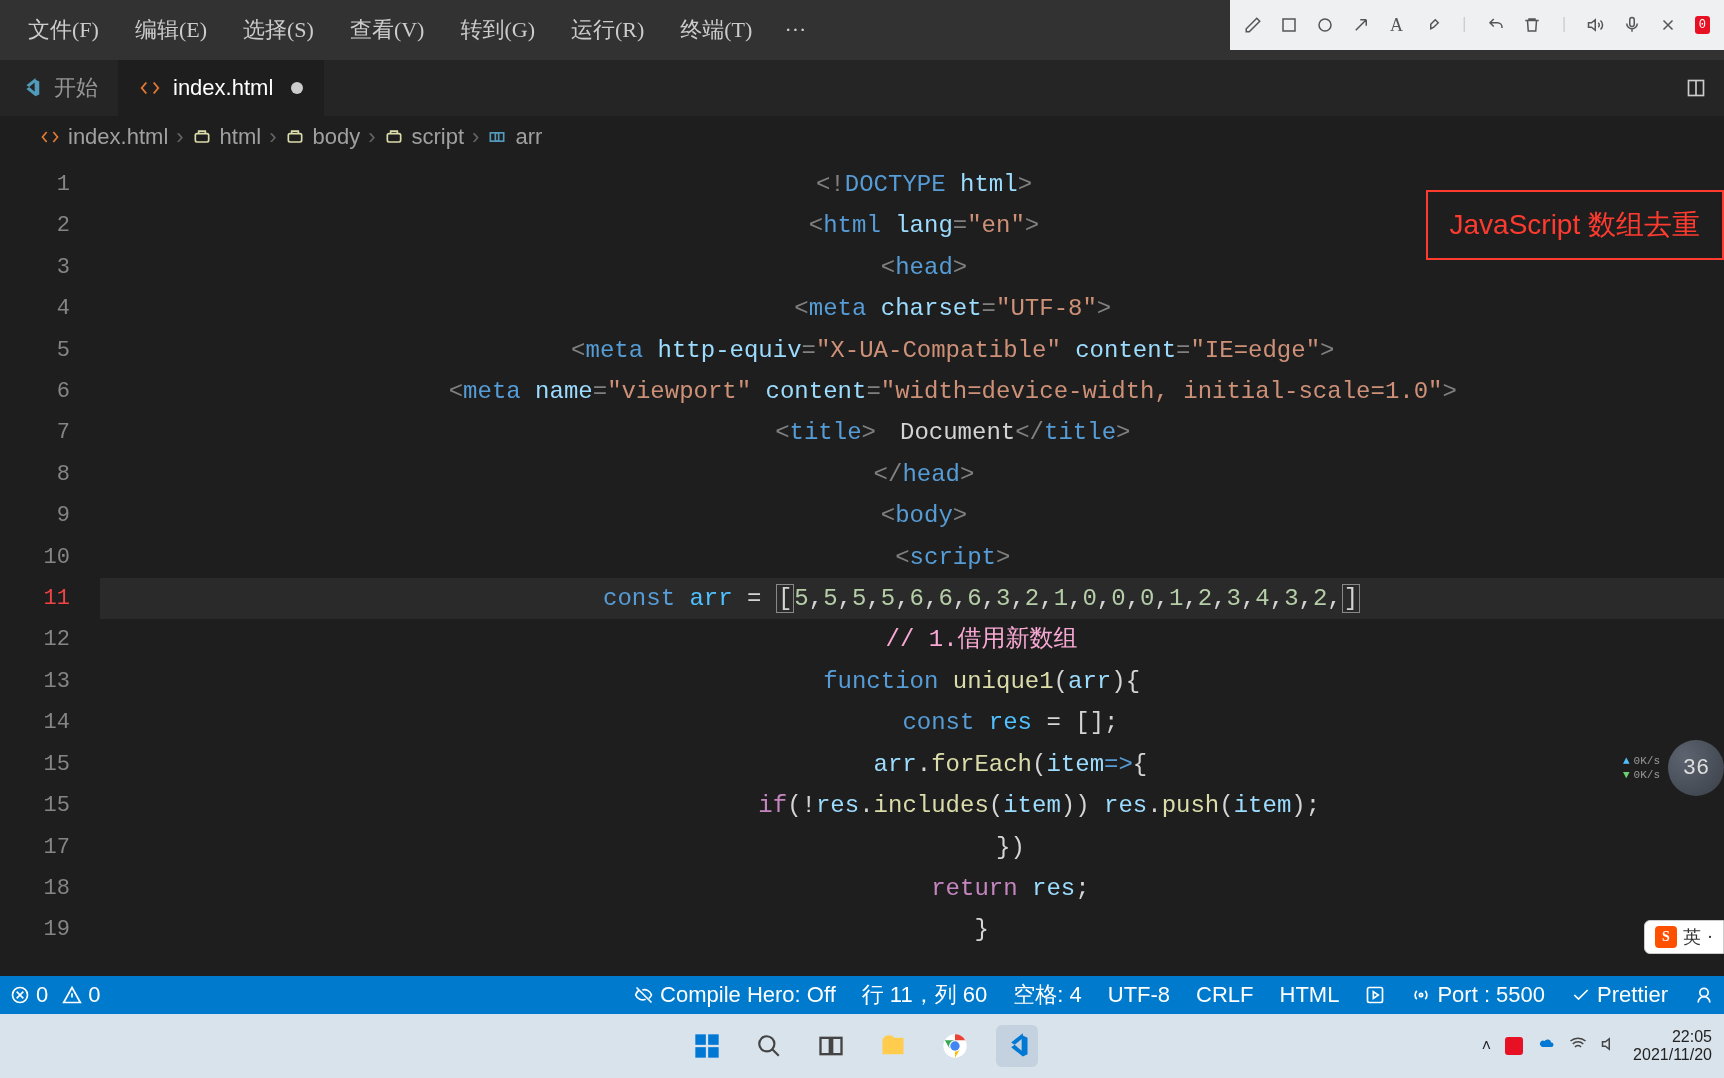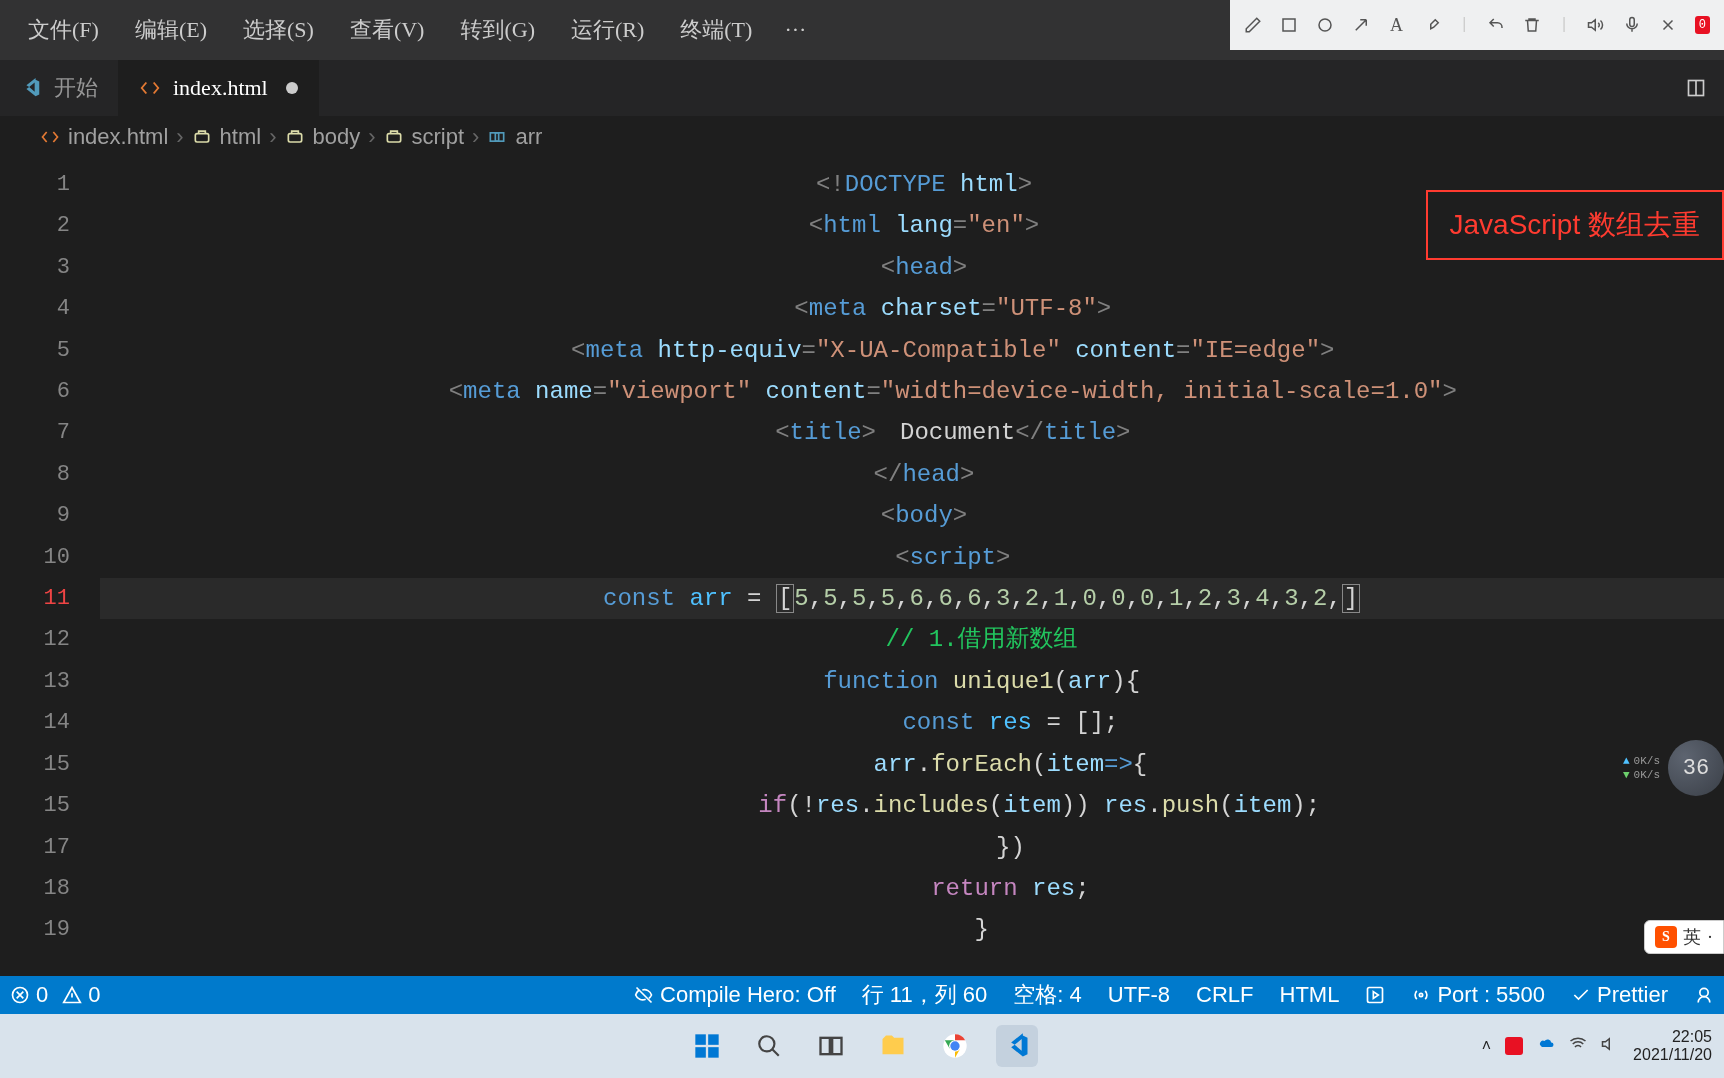--- a/index.html
+++ b/index.html
@@ -50,21 +50,21 @@
   background: #252526;
   display: flex;
   align-items: stretch;
 }
 .tab {
   display: flex;
   align-items: center;
   padding: 0 20px;
   gap: 12px;
   font-size: 22px;
-  font-family: Liberation Serif, serif;
+  font-family: Liberation Sans, sans-serif;
   color: #969696;
   cursor: pointer;
   border-right: 1px solid #1e1e1e;
 }
 .tab.active { background: #1e1e1e; color: #fff; }
 .tab .tab-ico { width: 22px; height: 22px; display: flex; align-items: center; justify-content: center; }
 .tab .tab-ico.blue { color: #519aba; }
 .tab .tab-ico.orange { color: #e37933; }
 .tab .dirty-dot { width: 12px; height: 12px; border-radius: 50%; background: #ccc; margin-left: 6px; }
 .tabs .split-right { margin-left: auto; padding: 0 18px; display:flex; align-items:center; color:#ccc; cursor:pointer;}
@@ -121,21 +121,21 @@
 .c-punc { color: #808080; }
 .c-attr { color: #9cdcfe; }
 .c-str { color: #ce9178; }
 .c-kw { color: #569cd6; }
 .c-kwc { color: #c586c0; }
 .c-fn { color: #dcdcaa; }
 .c-var { color: #9cdcfe; }
 .c-const { color: #4fc1ff; }
 .c-num { color: #b5cea8; }
 .c-text { color: #d4d4d4; margin-left: 24px; }
-.c-cmt { color: #22c55e; }
+.c-cmt { color: #f9a8d4; }
 .c-doctype { color: #569cd6; }
 .c-white { color: #d4d4d4; }
 .bracket-box { border: 1px solid #888; padding: 0 1px; }
 
 
 .overlay-box {
   position: absolute;
   right: 0;
   top: 190px;
   border: 2px solid #ff3b30;

